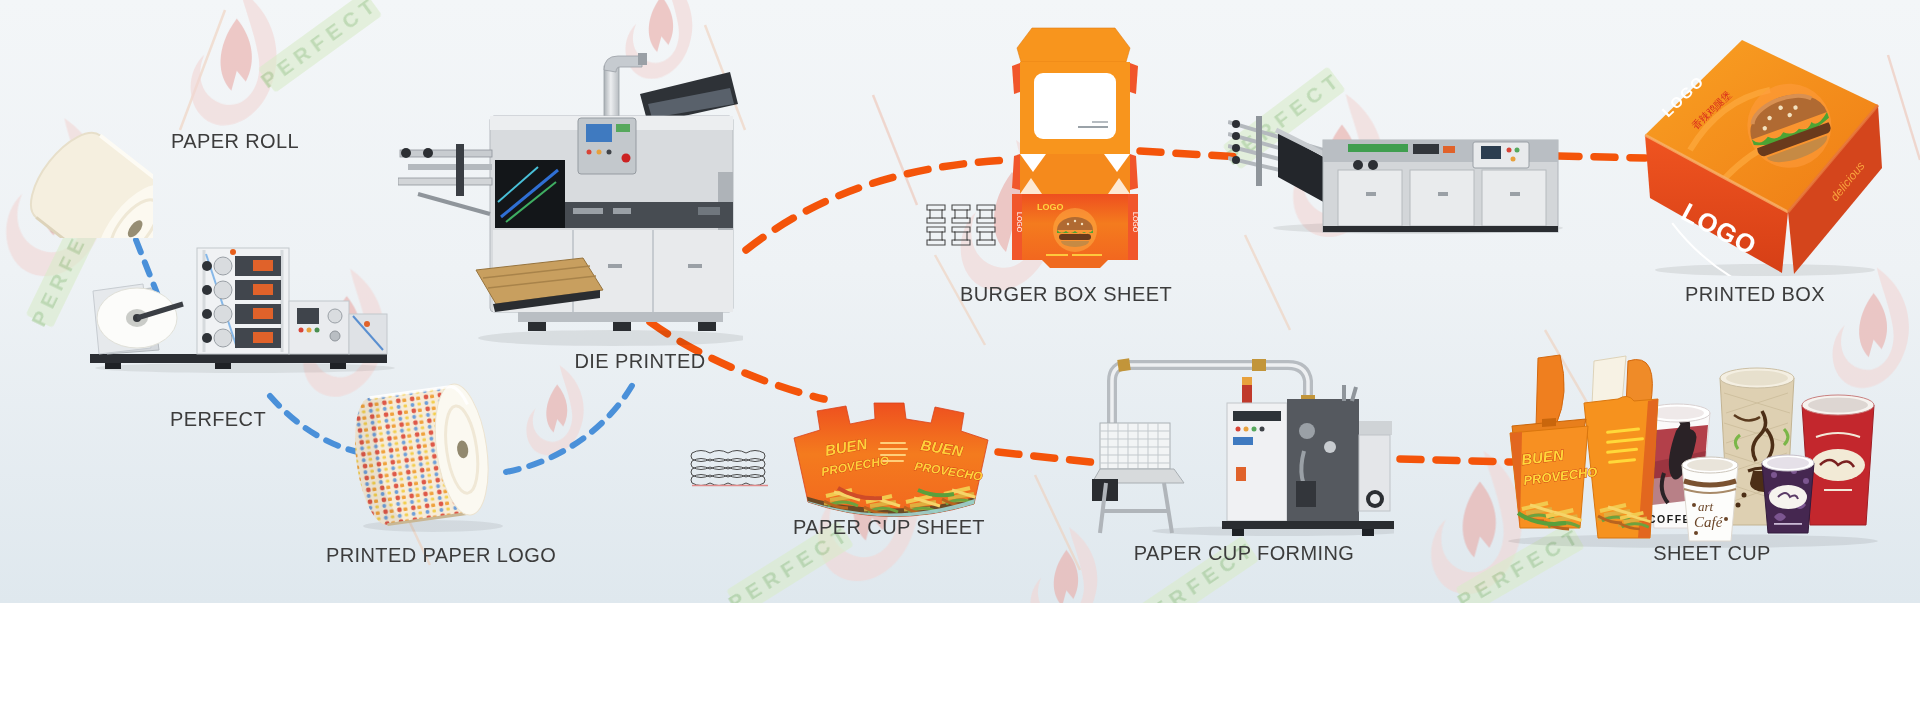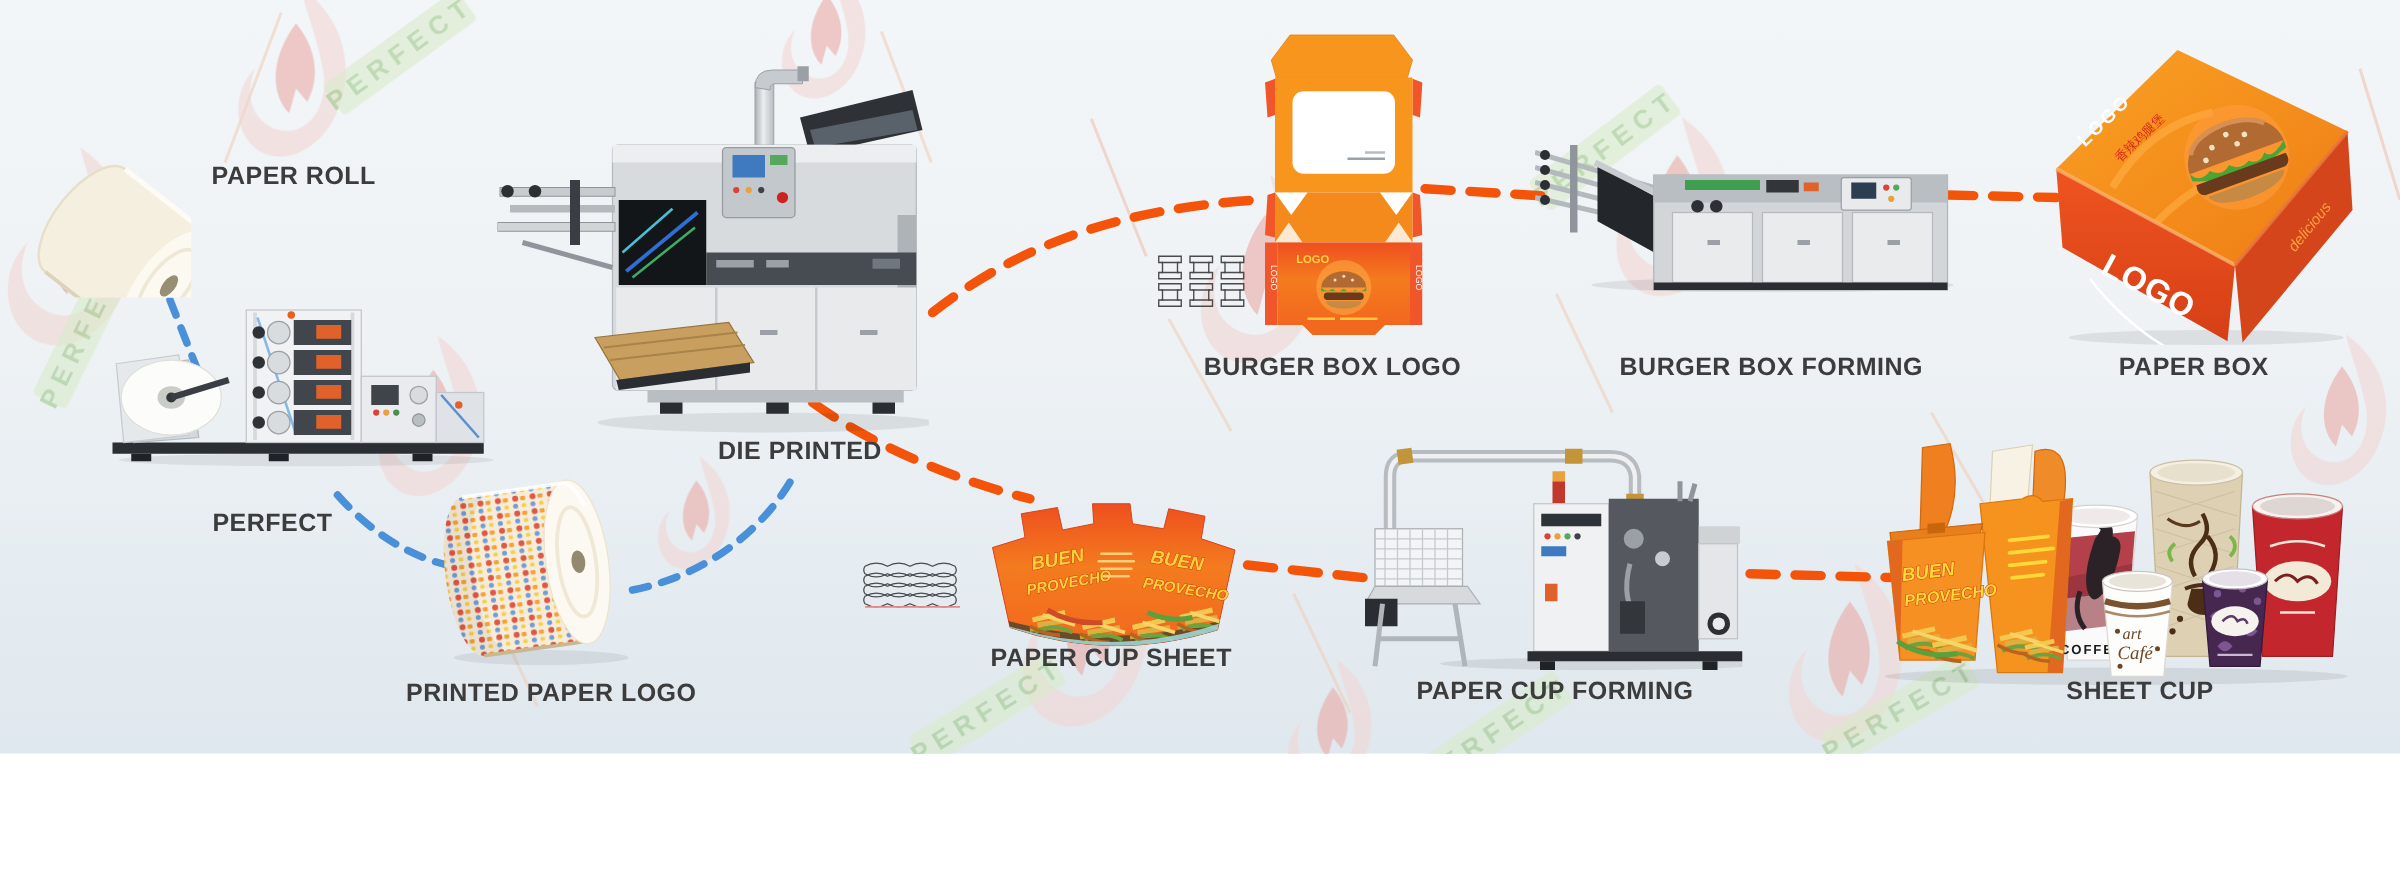--- a/index.html
+++ b/index.html
@@ -5,21 +5,21 @@
   html,body{margin:0;padding:0;background:#ffffff;}
   .stage{position:relative;width:1920px;height:712px;background:#ffffff;overflow:hidden;
          font-family:"Liberation Sans",sans-serif;}
   .banner{position:absolute;left:0;top:0;width:1920px;height:603px;overflow:hidden;
           background:linear-gradient(180deg,#f3f6f8 0%,#eef2f5 45%,#dfe8ee 100%);}
   .white-strip{position:absolute;left:0;top:603px;width:1920px;height:109px;background:#ffffff;}
   .wm-layer{position:absolute;left:0;top:0;z-index:1;pointer-events:none;}
   .connectors{position:absolute;left:0;top:0;z-index:5;pointer-events:none;}
   .fig{position:absolute;z-index:10;}
   .lbl{position:absolute;z-index:30;transform:translateX(-50%);white-space:nowrap;
-       font-weight:bold;font-size:20px;color:#3c3c3c;letter-spacing:.4px;}
+       font-weight:normal;font-size:20px;color:#3c3c3c;letter-spacing:.4px;}
   svg text{font-family:"Liberation Sans",sans-serif;}
   .script{font-family:"Liberation Serif",serif;font-style:italic;}
 </style>
 </head>
 <body>
 
 <div class="stage">
   <div class="banner">
 
     <svg width="0" height="0" style="position:absolute" aria-hidden="true">
@@ -604,22 +604,21 @@
         <use href="#fries" transform="translate(24,148)"></use>
         <use href="#fries" transform="translate(48,155) scale(1.05)"></use>
         <path d="M20,160 q20,14 48,10" stroke="#5aa03c" stroke-width="4" fill="none"></path>
       </g>
     </svg>
 
     <div class="lbl" style="left:235px;top:130px">PAPER ROLL</div>
     <div class="lbl" style="left:218px;top:408px">PERFECT</div>
     <div class="lbl" style="left:441px;top:544px">PRINTED PAPER LOGO</div>
     <div class="lbl" style="left:640px;top:350px">DIE PRINTED</div>
-    <div class="lbl" style="left:1066px;top:283px">BURGER BOX LOGO</div>
-    <div class="lbl" style="left:1417px;top:283px">BURGER BOX FORMING</div>
-    <div class="lbl" style="left:1755px;top:283px">PAPER BOX</div>
+    <div class="lbl" style="left:1066px;top:283px">BURGER BOX SHEET</div>
+    <div class="lbl" style="left:1755px;top:283px">PRINTED BOX</div>
     <div class="lbl" style="left:889px;top:516px">PAPER CUP SHEET</div>
     <div class="lbl" style="left:1244px;top:542px">PAPER CUP FORMING</div>
     <div class="lbl" style="left:1712px;top:542px">SHEET CUP</div>
   </div>
 
   <div class="white-strip"></div>
 </div>
 
 </body></html>

